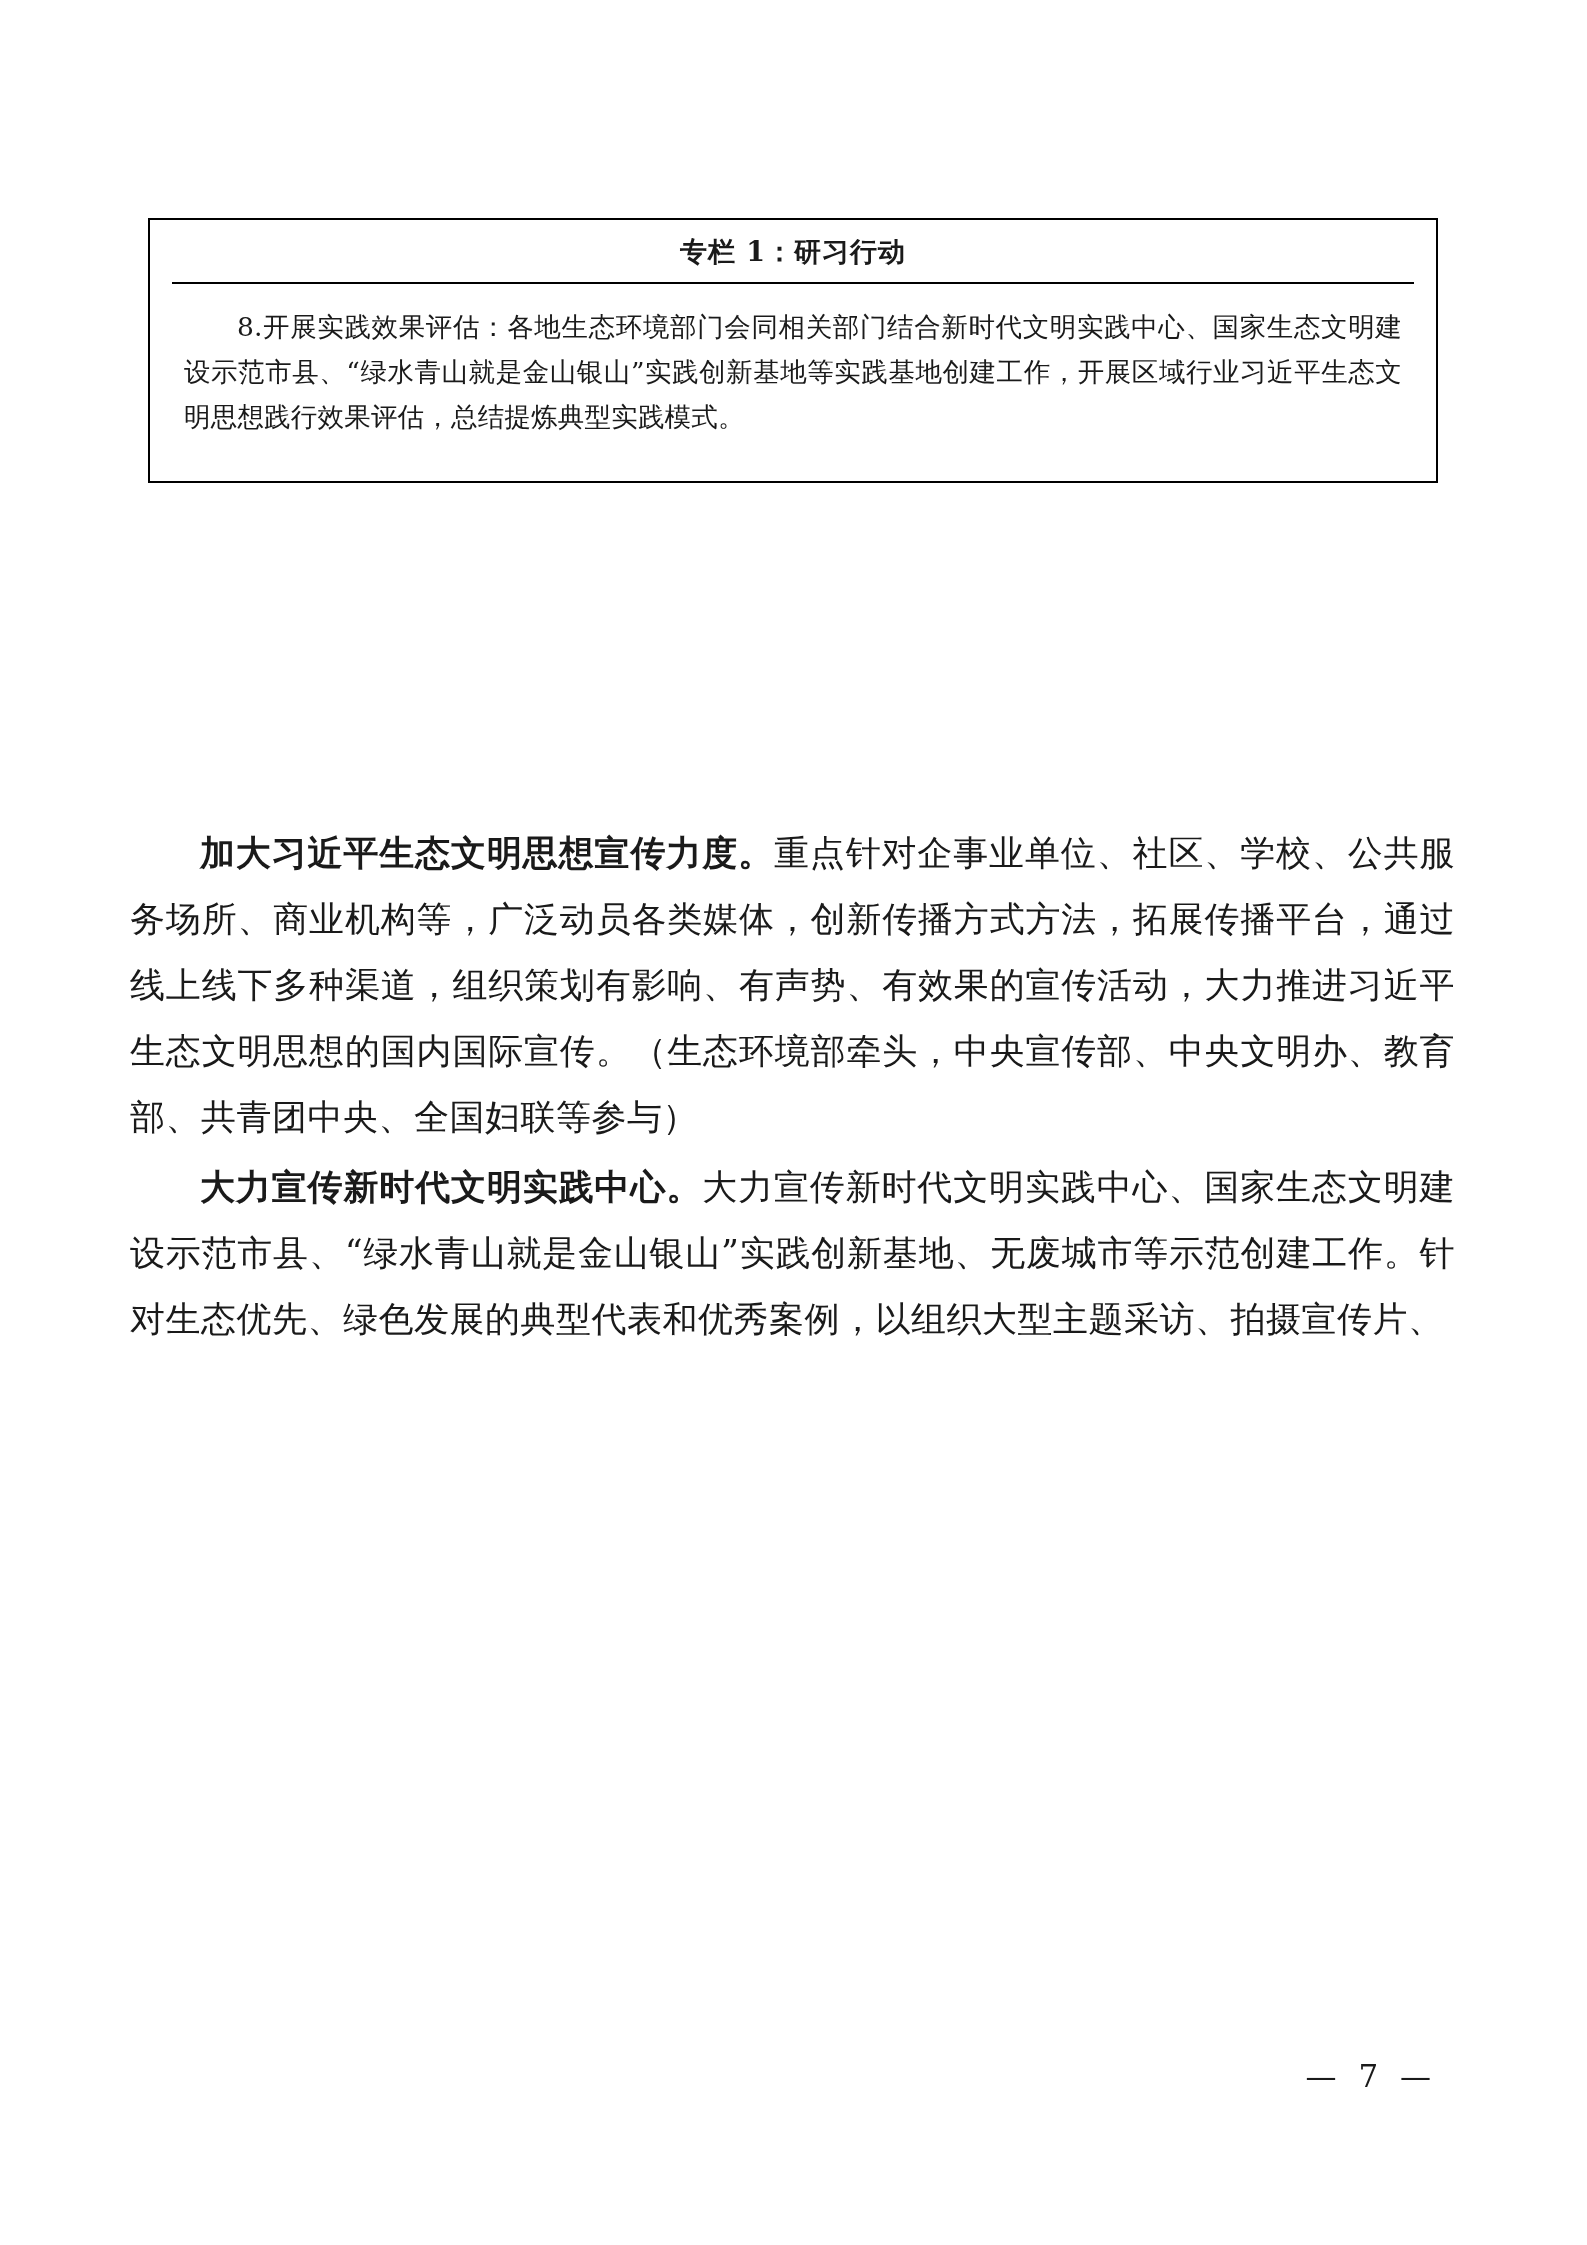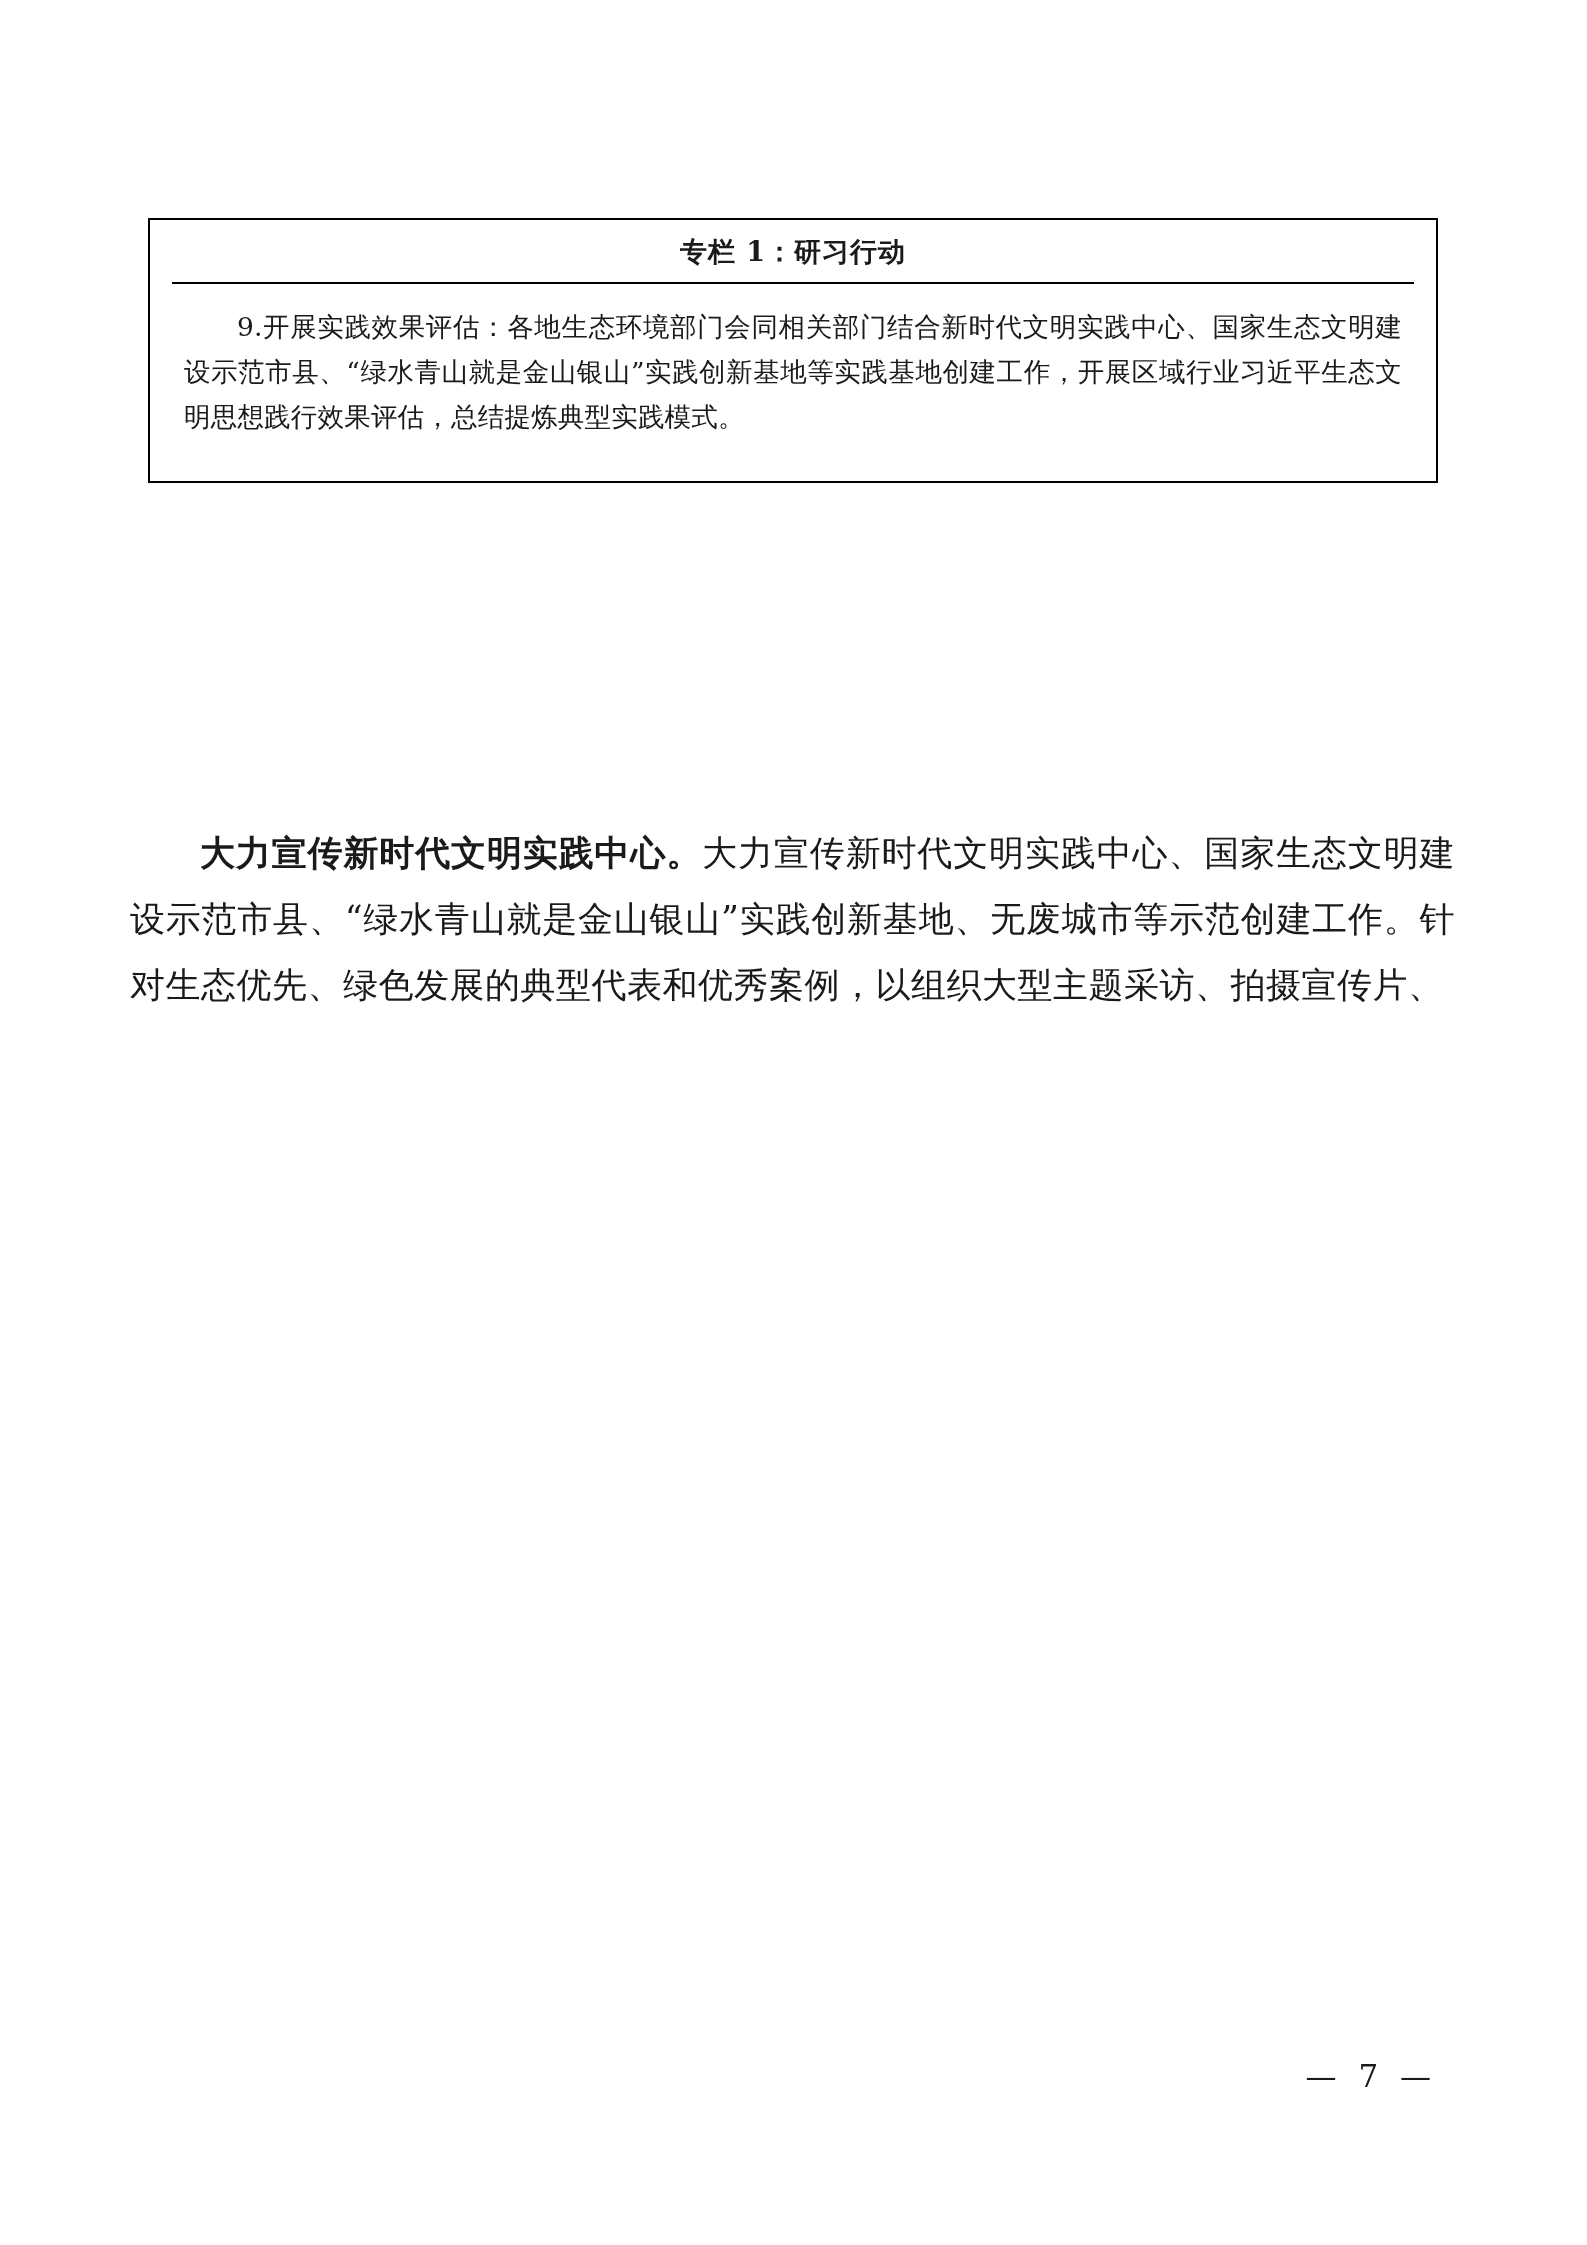--- a/index.html
+++ b/index.html
@@ -91,25 +91,28 @@
 </style>
 </head>
 <body>
 
 <div class="page">
 
   <div class="callout">
     <div class="callout-title">专栏 1：研习行动</div>
     <div class="callout-divider"></div>
     <div class="callout-body">
-      <p class="callout-p">9.开展实践效果评估：各地生态环境部门会同相关部门结合新时代文明实践中心、国家生态文明建设示范市县、“绿水青山就是金山银山”实践创新基地等实践基地创建工作，开展区域行业习近平生态文明思想践行效果评估，总结提炼典型实践模式。</p>
+      <p class="callout-p">8.开展实践效果评估：各地生态环境部门会同相关部门结合新时代文明实践中心、国家生态文明建设示范市县、“绿水青山就是金山银山”实践创新基地等实践基地创建工作，开展区域行业习近平生态文明思想践行效果评估，总结提炼典型实践模式。</p>
     </div>
   </div>
 
   <div class="body-area">
+    <p class="body-p">
+      <span class="lead">加大习近平生态文明思想宣传力度。</span><span>重点针对企事业单位、社区、学校、公共服务场所、商业机构等，广泛动员各类媒体，创新传播方式方法，拓展传播平台，通过线上线下多种渠道，组织策划有影响、有声势、有效果的宣传活动，大力推进习近平生态文明思想的国内国际宣传。（生态环境部牵头，中央宣传部、中央文明办、教育部、共青团中央、全国妇联等参与）</span>
+    </p>
     <p class="body-p">
       <span class="lead">大力宣传新时代文明实践中心。</span><span>大力宣传新时代文明实践中心、国家生态文明建设示范市县、“绿水青山就是金山银山”实践创新基地、无废城市等示范创建工作。针对生态优先、绿色发展的典型代表和优秀案例，以组织大型主题采访、拍摄宣传片、</span>
     </p>
   </div>
 
   <div class="page-number">— 7 —</div>
 
 </div>
 
 </body></html>

